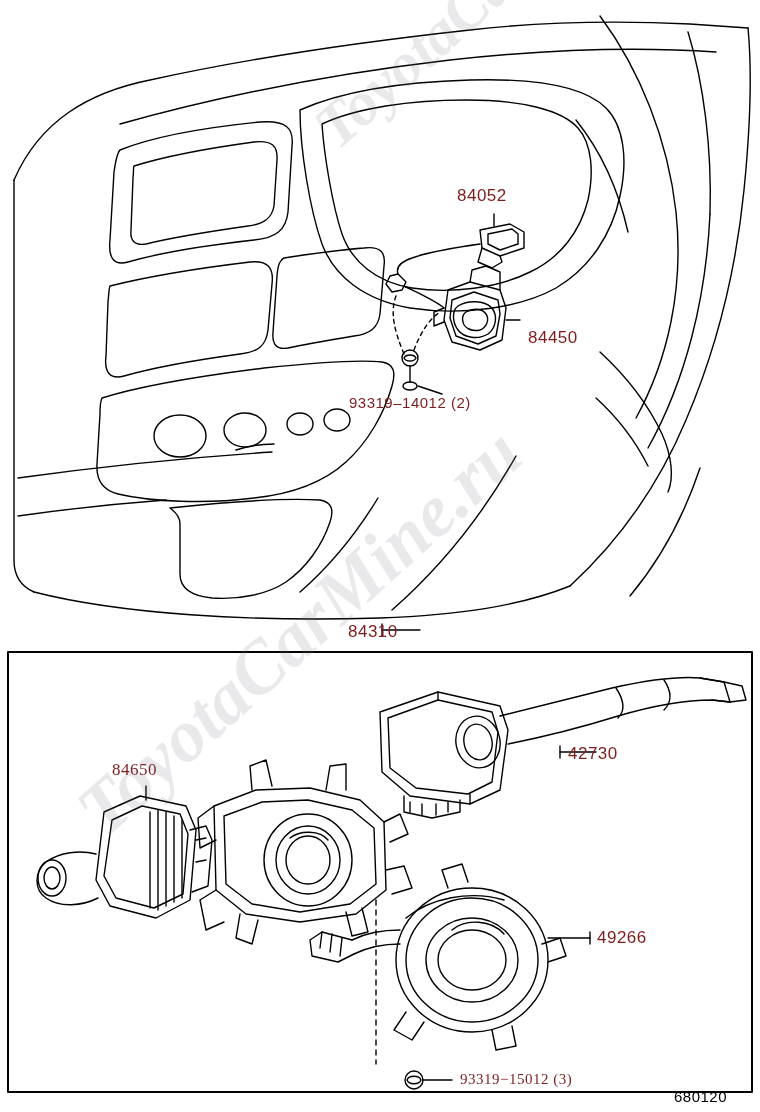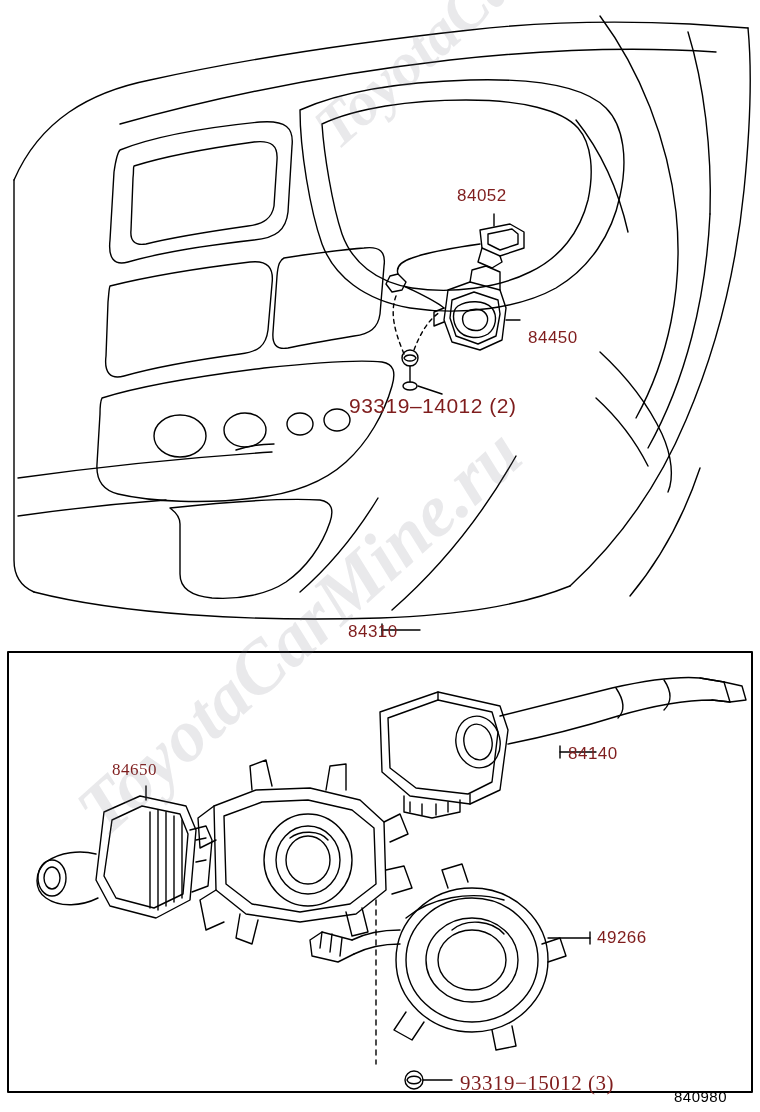--- a/index.html
+++ b/index.html
@@ -31,21 +31,21 @@
   }
   .label {
     position: absolute;
     font-family: "Liberation Sans", sans-serif;
     font-size: 17px;
     letter-spacing: 0.5px;
     color: #7f1d1d;
     white-space: nowrap;
   }
   .label.small {
-    font-size: 21px;
+    font-size: 15px;
   }
   .diagcode {
     position: absolute;
     font-family: "Liberation Sans", sans-serif;
     font-size: 15px;
     letter-spacing: 0.5px;
     color: #000000;
     white-space: nowrap;
   }
   .wm {
@@ -266,24 +266,24 @@
   <div class="label" style="left:457px; top:186px;">84052</div>
 
   <div class="label" style="left:528px; top:328px;">84450</div>
 
   <div class="label small" style="left:349px; top:394px;">93319–14012 (2)</div>
 
   <div class="label" style="left:348px; top:622px;">84310</div>
 
   <div class="label" style="left:112px; top:760px;font-family:Liberation Serif, serif;">84650</div>
 
-  <div class="label" style="left:568px; top:744px;">84140</div>
+  <div class="label" style="left:568px; top:744px;">42730</div>
 
   <div class="label" style="left:597px; top:928px;">49266</div>
 
   <div class="label small" style="left:460px; top:1071px;font-family:Liberation Serif, serif;">93319−15012 (3)</div>
 
-  <div class="diagcode" style="left:674px; top:1088px;">840980</div>
+  <div class="diagcode" style="left:674px; top:1088px;">680120</div>
 
   <div class="wm wm-1">ToyotaCarMine.ru</div>
   <div class="wm wm-2">ToyotaCarMine.ru</div>
 
 </div>
 
 </body></html>

